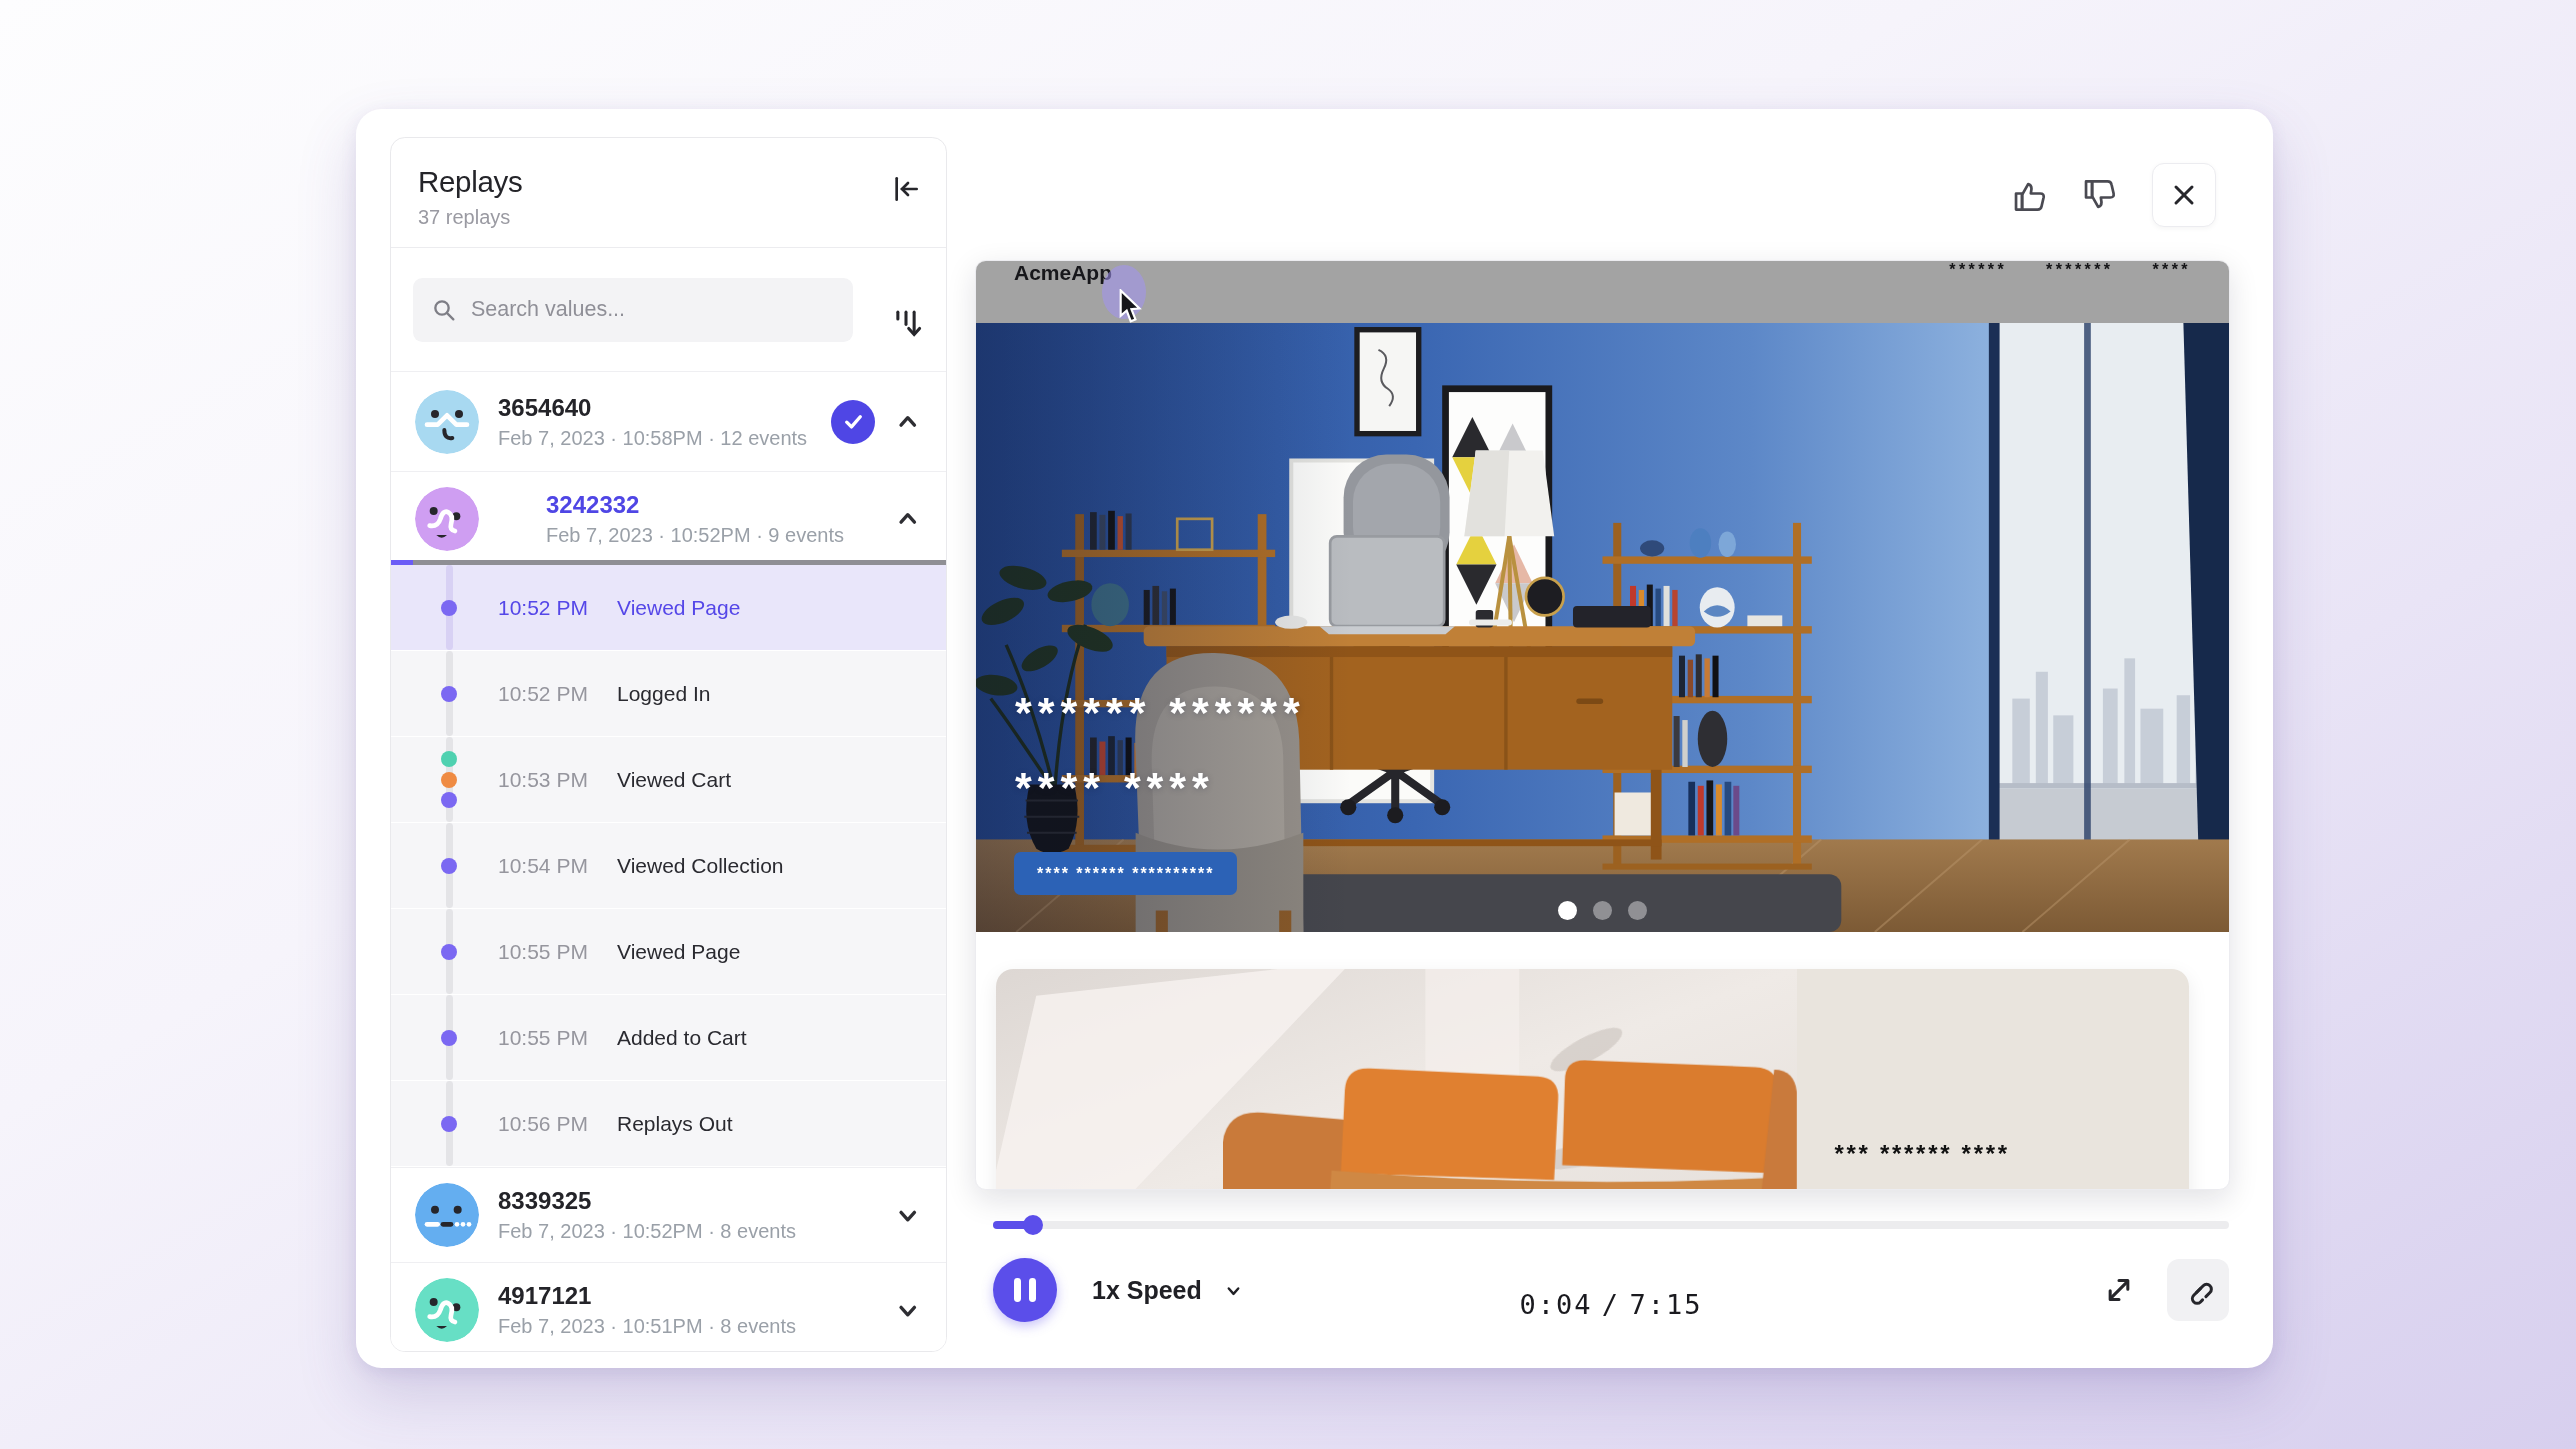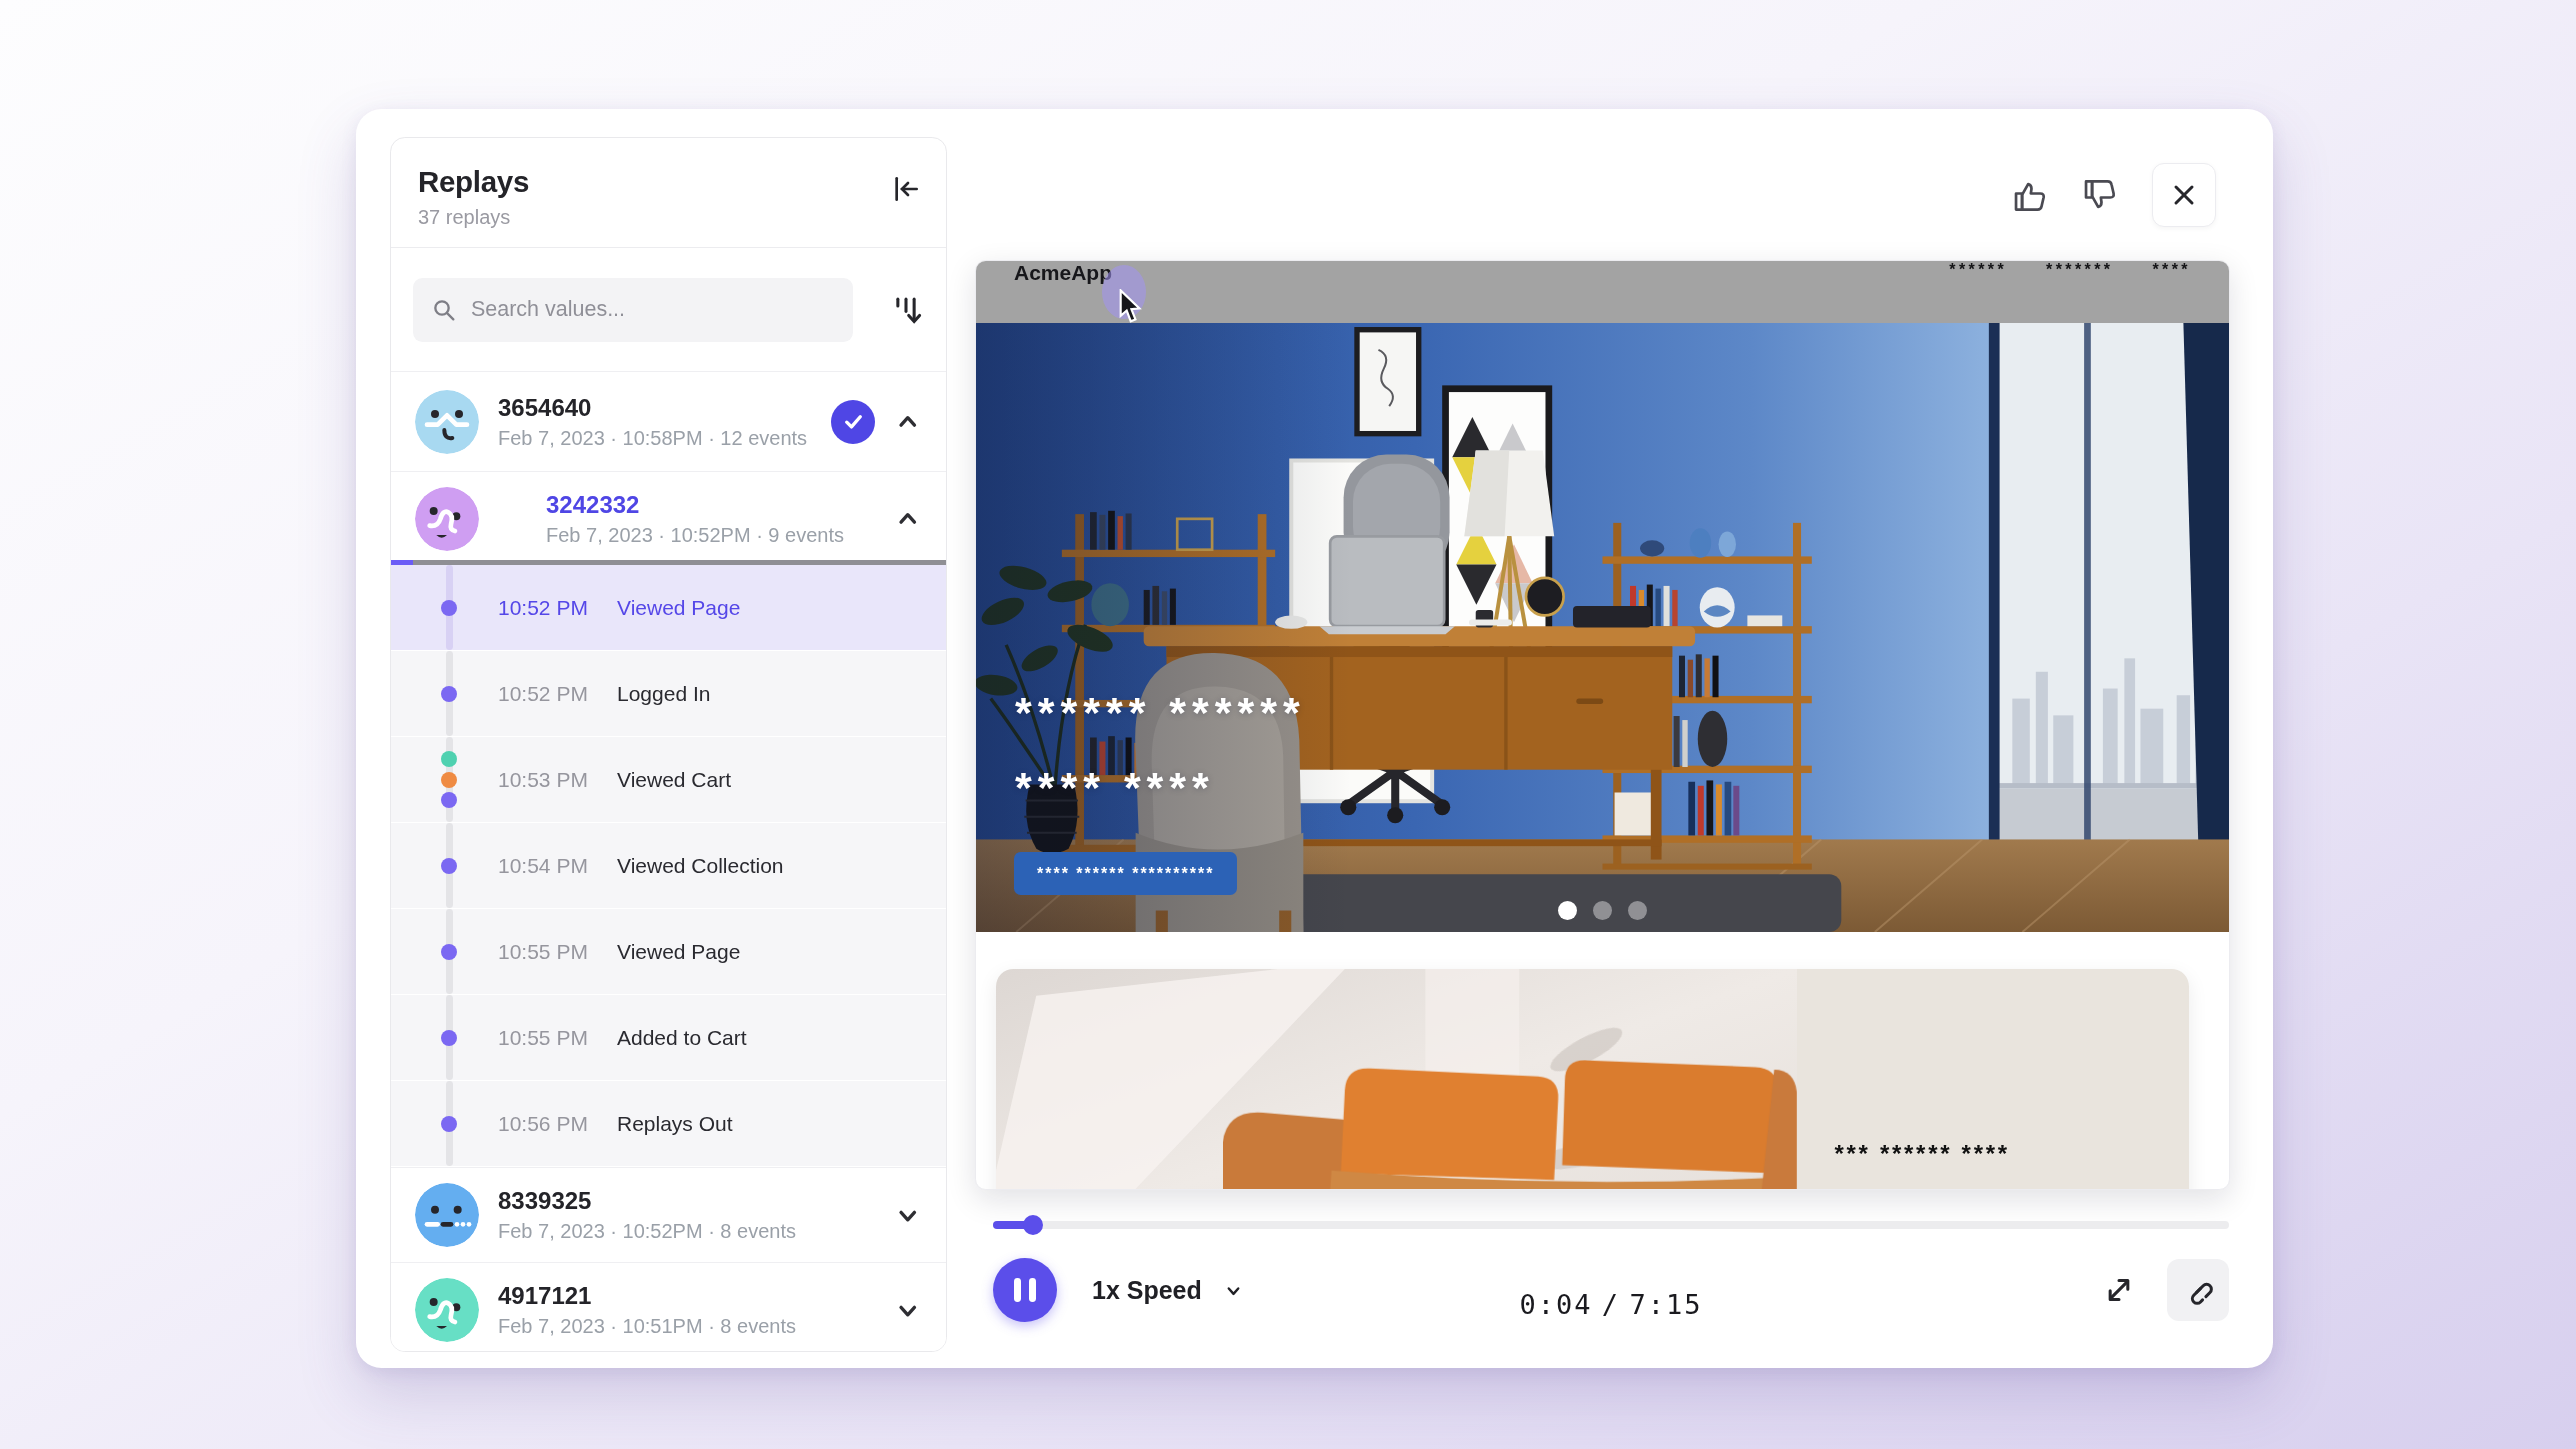--- a/index.html
+++ b/index.html
@@ -6,25 +6,25 @@
   body{width:2576px;height:1450px;overflow:hidden;font-family:"Liberation Sans",sans-serif;}
   .stage{position:relative;width:2576px;height:1450px;
     background:linear-gradient(150deg,#fdfdfe 0%,#f6f4fb 38%,#e9e4f6 68%,#d7cfee 100%);}
   
   .card{position:absolute;left:356px;top:109px;width:1917px;height:1259px;background:#ffffff;
     border-radius:25.5px;box-shadow:0 27px 60px rgba(88,70,150,.20),0 4px 16px rgba(88,70,150,.10);}
   
   .sidebar{position:absolute;left:34px;top:28px;width:555px;height:1213px;background:#fff;
     border:1.3px solid #e9e9ec;border-radius:14.8px;overflow:hidden;display:flex;flex-direction:column;}
   .sb-header{position:relative;padding:27px 27px 20px 27px;height:62px;}
-  .sb-title{font-size:29.5px;font-weight:700;color:#242429;letter-spacing:-0.3px;}
+  .sb-title{font-size:29.5px;font-weight:400;color:#242429;letter-spacing:-0.3px;}
   .sb-count{margin-top:6.7px;font-size:20px;color:#9a9aa2;}
   .sb-collapse{position:absolute;right:24px;top:35px;width:32px;height:32px;cursor:pointer;}
   .sb-divider{height:1.3px;background:#ececef;flex:none;}
-  .sb-search-row{display:flex;align-items:center;padding:29.5px 21.5px;gap:34px;flex:none;}
+  .sb-search-row{display:flex;align-items:flex-end;padding:29.5px 21.5px;gap:34px;flex:none;}
   .search-box{flex:1;height:64px;background:#f3f3f5;border-radius:9.4px;display:flex;align-items:center;padding:0 19px;gap:13.4px;}
   .search-box input{border:none;outline:none;background:transparent;font-size:21.5px;color:#44444a;flex:1;font-family:"Liberation Sans",sans-serif;}
   .search-box input::placeholder{color:#8f8f97;}
   .sort-btn{width:38px;height:38px;flex:none;cursor:pointer;}
   
   .session{position:relative;display:flex;align-items:center;padding:0 24px 0 24px;background:#fff;flex:none;}
   .session.row1{height:99px;border-top:1.3px solid #efeff2;}
   .session.row2{height:93px;border-top:1.3px solid #efeff2;gap:48px;}
   .session.row3{height:94px;border-top:1.3px solid #efeff2;}
   .session.row4{height:94px;border-top:1.3px solid #efeff2;}

